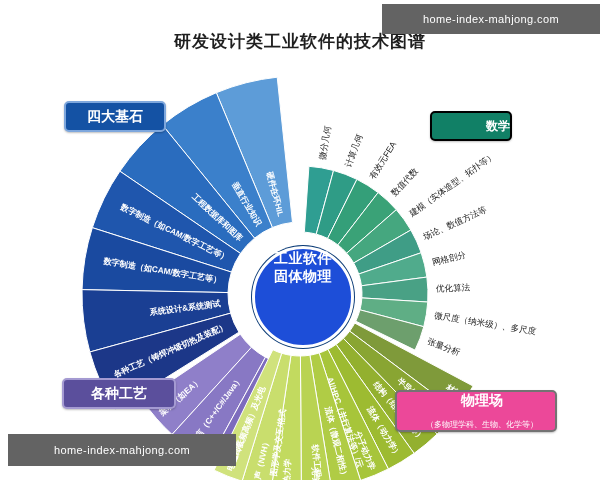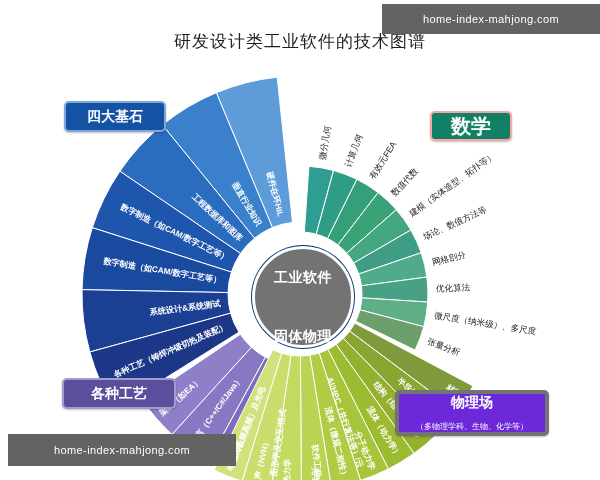--- a/index.html
+++ b/index.html
@@ -6,21 +6,21 @@
   body{
     width:600px;height:480px;overflow:hidden;position:relative;
     background:#ffffff;
     font-family:"Liberation Sans","DejaVu Sans",sans-serif;
   }
   #stage{position:absolute;inset:0;}
 
   
   .title{
     position:absolute;left:0;right:0;top:30px;text-align:center;
-    font-size:17px;font-weight:normal;color:#1f1f1f;letter-spacing:1px;
+    font-size:17px;font-weight:bold;color:#1f1f1f;letter-spacing:1px;
   }
 
   
   .wm{
     position:absolute;background:#636363;color:#fff;
     font-size:11px;letter-spacing:.4px;
     display:flex;align-items:center;justify-content:center;
     font-family:"Liberation Sans","DejaVu Sans",sans-serif;
   }
   .wm-tr{right:0;top:4px;width:218px;height:30px;}
@@ -29,41 +29,40 @@
   
   svg.wheel{position:absolute;left:0;top:0;width:600px;height:480px;}
   svg.wheel text{font-family:"Liberation Sans","DejaVu Sans",sans-serif;}
 
   .seg-label{fill:#ffffff;font-size:8.2px;font-weight:bold;}
   .out-label{fill:#1c1c1c;font-size:8.6px;}
 
   
   .hub{
     position:absolute;left:252px;top:246px;width:96px;height:96px;
-    border-radius:50%;background:#737373;border:3px solid #ffffff;
+    border-radius:50%;background:#1d4ed8;border:3px solid #ffffff;
     box-shadow:0 0 0 1px #0c3c77;
-    display:flex;flex-direction:column;align-items:center;justify-content:flex-end;
+    display:flex;flex-direction:column;align-items:center;justify-content:flex-start;
     color:#ffffff;font-weight:bold;font-size:14px;line-height:1.32;
     letter-spacing:.5px;
-    gap:40px;
   }
 
   
   .badge{
     position:absolute;border-radius:5px;color:#fff;font-weight:bold;
     display:flex;flex-direction:column;align-items:center;justify-content:center;
     text-align:center;box-shadow:0 1px 2px rgba(0,0,0,.25);
   }
   .badge .sub{font-size:8px;font-weight:normal;margin-top:9px;letter-spacing:0;}
   .b-eng{left:64px;top:101px;width:98px;height:27px;background:#1452a4;
          border:2px solid #7ea7dd;font-size:14px;}
   .b-math{left:430px;top:111px;width:78px;height:26px;background:#118066;
-          border:2px solid #fca5a5;font-size:20px;}
-  .b-phys{left:395px;top:390px;width:146px;height:38px;background:#6d28d9;
-          border:4px solid #737373;font-size:14px;}
+          border:2px solid #000000;font-size:12px;align-items:flex-end;}
+  .b-phys{left:395px;top:390px;width:146px;height:38px;background:#ec4899;
+          border:2px solid #737373;font-size:14px;padding-left:12px;}
   .b-comp{left:62px;top:378px;width:110px;height:27px;background:#5b4f9c;
           border:2px solid #a49ad2;font-size:14px;}
 </style>
 </head>
 <body>
 
 <div id="stage">
 
   <div class="title">研发设计类工业软件的技术图谱</div>
 

